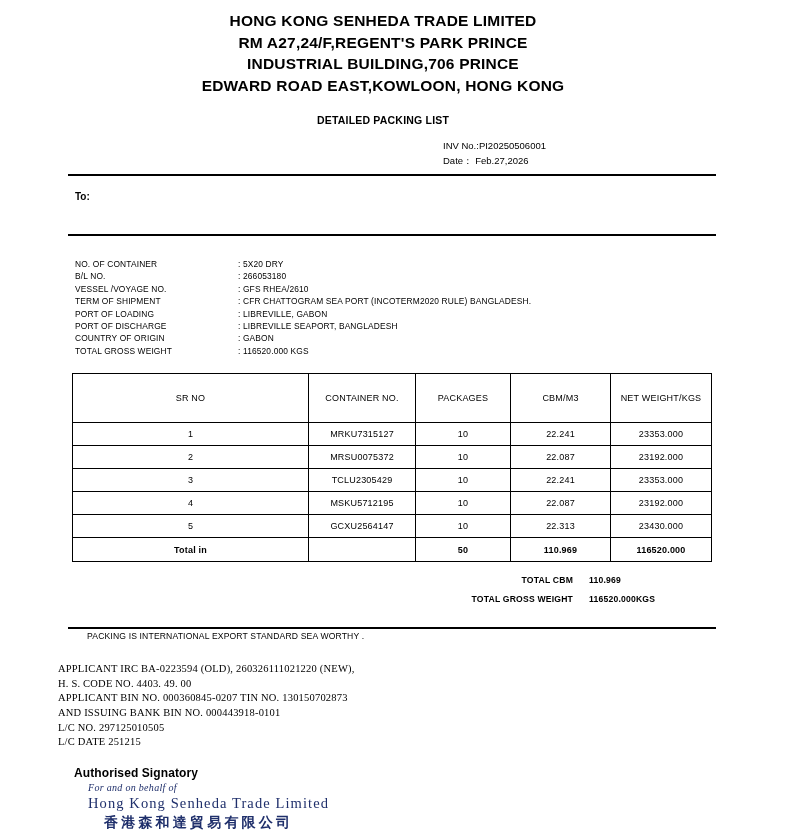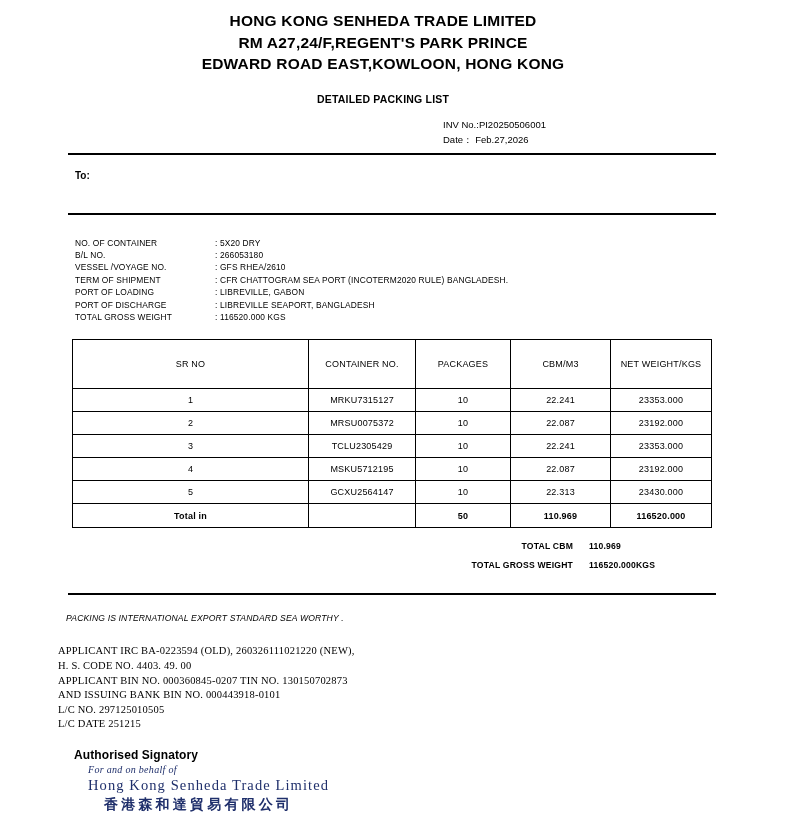--- a/index.html
+++ b/index.html
@@ -77,20 +77,21 @@
   
   .details {
     margin-top: 22px;
     padding-left: 75px;
     font-size: 8.4px;
     line-height: 12.4px;
   }
   .details .d-row {
     display: flex;
     white-space: nowrap;
+    gap: 23px;
   }
   .details .d-key {
     width: 140px;
     flex: 0 0 140px;
     letter-spacing: 0.15px;
   }
   .details .d-val {
     letter-spacing: 0.15px;
   }
 
@@ -150,25 +151,24 @@
     box-sizing: border-box;
     letter-spacing: 0.2px;
   }
   .totals .t-value {
     letter-spacing: 0.2px;
     white-space: nowrap;
   }
 
   
   .note-packing {
-    margin-top: 18px;
-    padding-left: 66px;
+    margin-top: 2px;
+    padding-left: 87px;
     font-size: 8.6px;
     letter-spacing: 0.15px;
-    font-style: italic;
   }
   .lc-block {
     margin-top: 21px;
     padding-left: 58px;
     font-family: "Liberation Serif", serif;
     font-size: 10.5px;
     line-height: 14.6px;
     letter-spacing: 0.2px;
   }
   .lc-block .lc-line { white-space: nowrap; }
@@ -213,20 +213,21 @@
   }
 </style>
 </head>
 <body>
 
 <div class="page">
 
   <div class="letterhead">
     <div class="line">HONG KONG SENHEDA TRADE LIMITED</div>
     <div class="line">RM A27,24/F,REGENT'S PARK PRINCE</div>
+    <div class="line">INDUSTRIAL BUILDING,706 PRINCE</div>
     <div class="line">EDWARD ROAD EAST,KOWLOON, HONG KONG</div>
   </div>
 
   <div class="doc-title">DETAILED PACKING LIST</div>
 
   <div class="meta">
     <div class="meta-row">INV No.:PI20250506001</div>
     <div class="meta-row">Date：  Feb.27,2026</div>
   </div>
 
@@ -253,20 +254,24 @@
       <span class="d-key">TERM OF SHIPMENT</span>
       <span class="d-val">: CFR CHATTOGRAM SEA PORT (INCOTERM2020 RULE) BANGLADESH.</span>
     </div>
     <div class="d-row">
       <span class="d-key">PORT OF LOADING</span>
       <span class="d-val">: LIBREVILLE, GABON</span>
     </div>
     <div class="d-row">
       <span class="d-key">PORT OF DISCHARGE</span>
       <span class="d-val">: LIBREVILLE SEAPORT, BANGLADESH</span>
+    </div>
+    <div class="d-row">
+      <span class="d-key">COUNTRY OF ORIGIN</span>
+      <span class="d-val">: GABON</span>
     </div>
     <div class="d-row">
       <span class="d-key">TOTAL GROSS WEIGHT</span>
       <span class="d-val">: 116520.000 KGS</span>
     </div>
   </div>
 
   <div class="table-wrap">
     <table class="packing">
       <colgroup>

